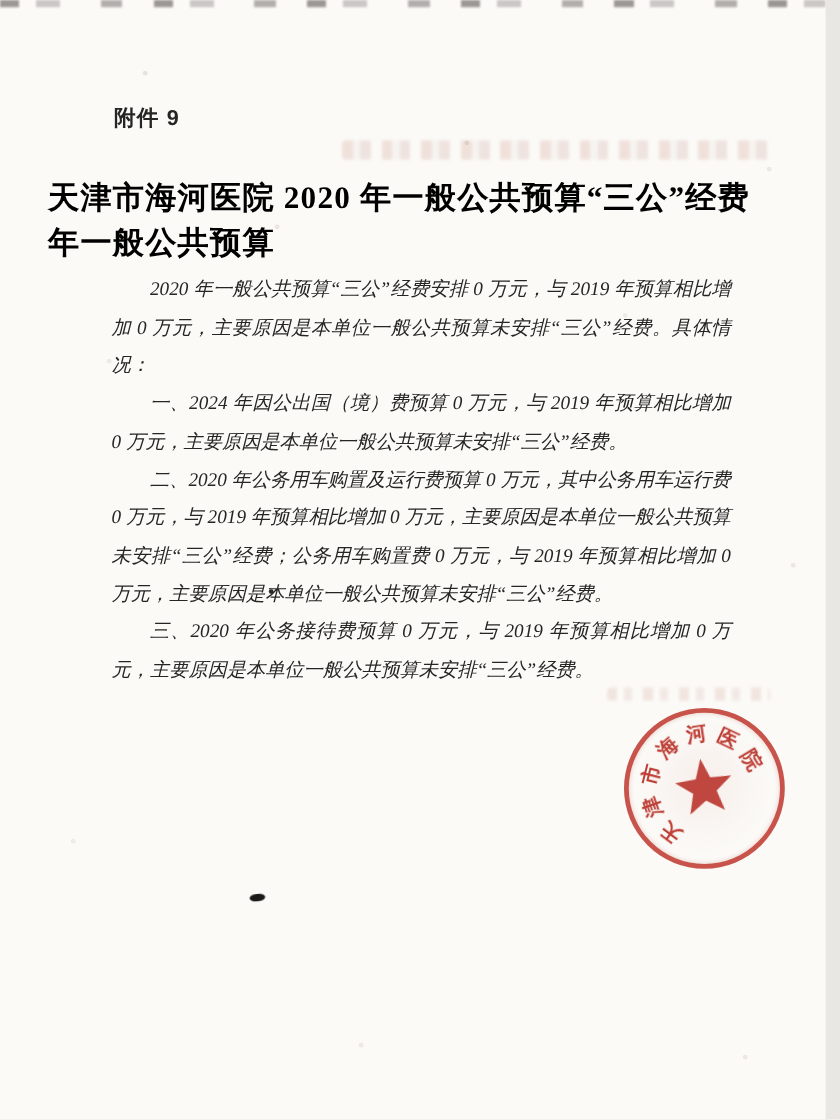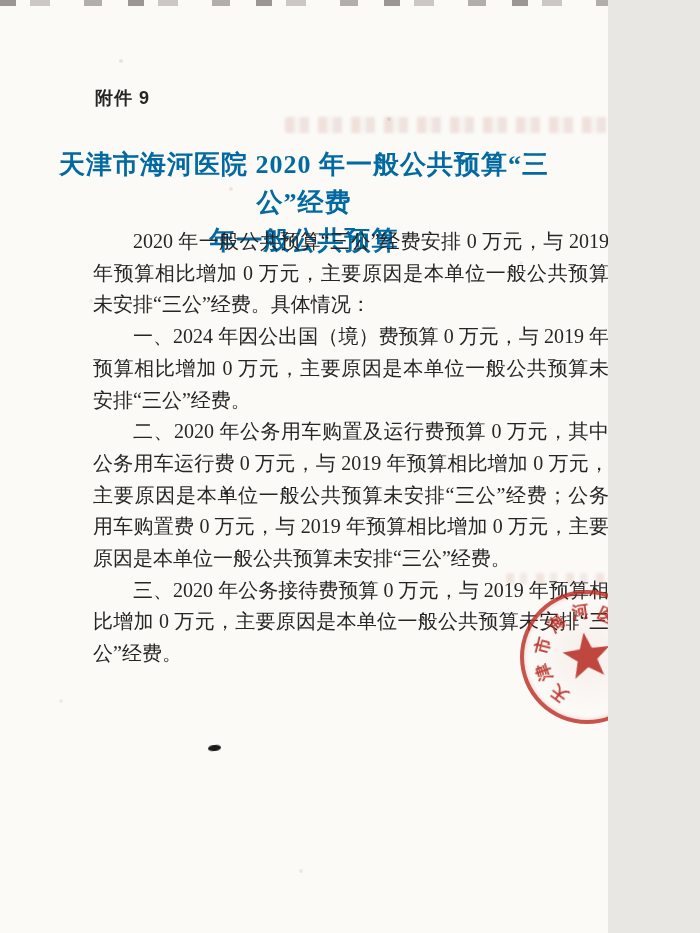--- a/index.html
+++ b/index.html
@@ -3,21 +3,21 @@
 <meta charset="utf-8">
 <style>
   html, body { margin: 0; padding: 0; }
   body {
     width: 700px; height: 933px;
     font-family: "Liberation Serif", "DejaVu Serif", serif;
     background: #e9e7e4;
   }
   .page {
     position: relative;
-    width: 608px; height: 933px;
+    width: 688px; height: 933px;
     background: #fbfaf7;
     overflow: hidden;
     color: #272524;
   }
   
   .top-noise {
     position: absolute; top: 0; left: 0; right: 0; height: 6px;
     background: repeating-linear-gradient(90deg,
       rgba(45,38,36,.55) 0 16px, rgba(45,38,36,0) 16px 30px,
       rgba(45,38,36,.28) 30px 50px, rgba(45,38,36,0) 50px 84px,
@@ -39,28 +39,29 @@
       rgba(196,122,106,.16) 0 8px, rgba(0,0,0,0) 8px 14px,
       rgba(178,112,100,.12) 14px 21px, rgba(0,0,0,0) 21px 30px);
   }
   .attachment-label {
     position: absolute; left: 95px; top: 86px;
     font-family: "Liberation Sans", "DejaVu Sans", sans-serif;
     font-size: 18px; font-weight: bold; letter-spacing: 1px;
   }
   .doc-title {
     position: absolute; left: 40px; right: 40px; top: 146px;
-    text-align: center; font-weight: bold;
+    text-align: left; font-weight: bold;
     font-size: 26px; line-height: 38px; letter-spacing: 1px;
-    color: #0369a1;
+    color: #000000;
   }
   .doc-body {
     position: absolute; left: 93px; top: 226px; width: 516px;
-    font-size: 20px; line-height: 31.7px;
+    font-size: 16px; line-height: 31.7px;
     text-align: justify;
+    font-style: italic;
   }
   .doc-body p { margin: 0; text-indent: 2em; }
   
   .ink-dot {
     position: absolute; left: 224px; top: 491px; width: 4px; height: 4px;
     background: #2b2826; border-radius: 50%; filter: blur(.3px);
   }
   .ink-dash {
     position: absolute; left: 208px; top: 745px; width: 13px; height: 6px;
     background: #1c1a19; border-radius: 50% / 60%;

